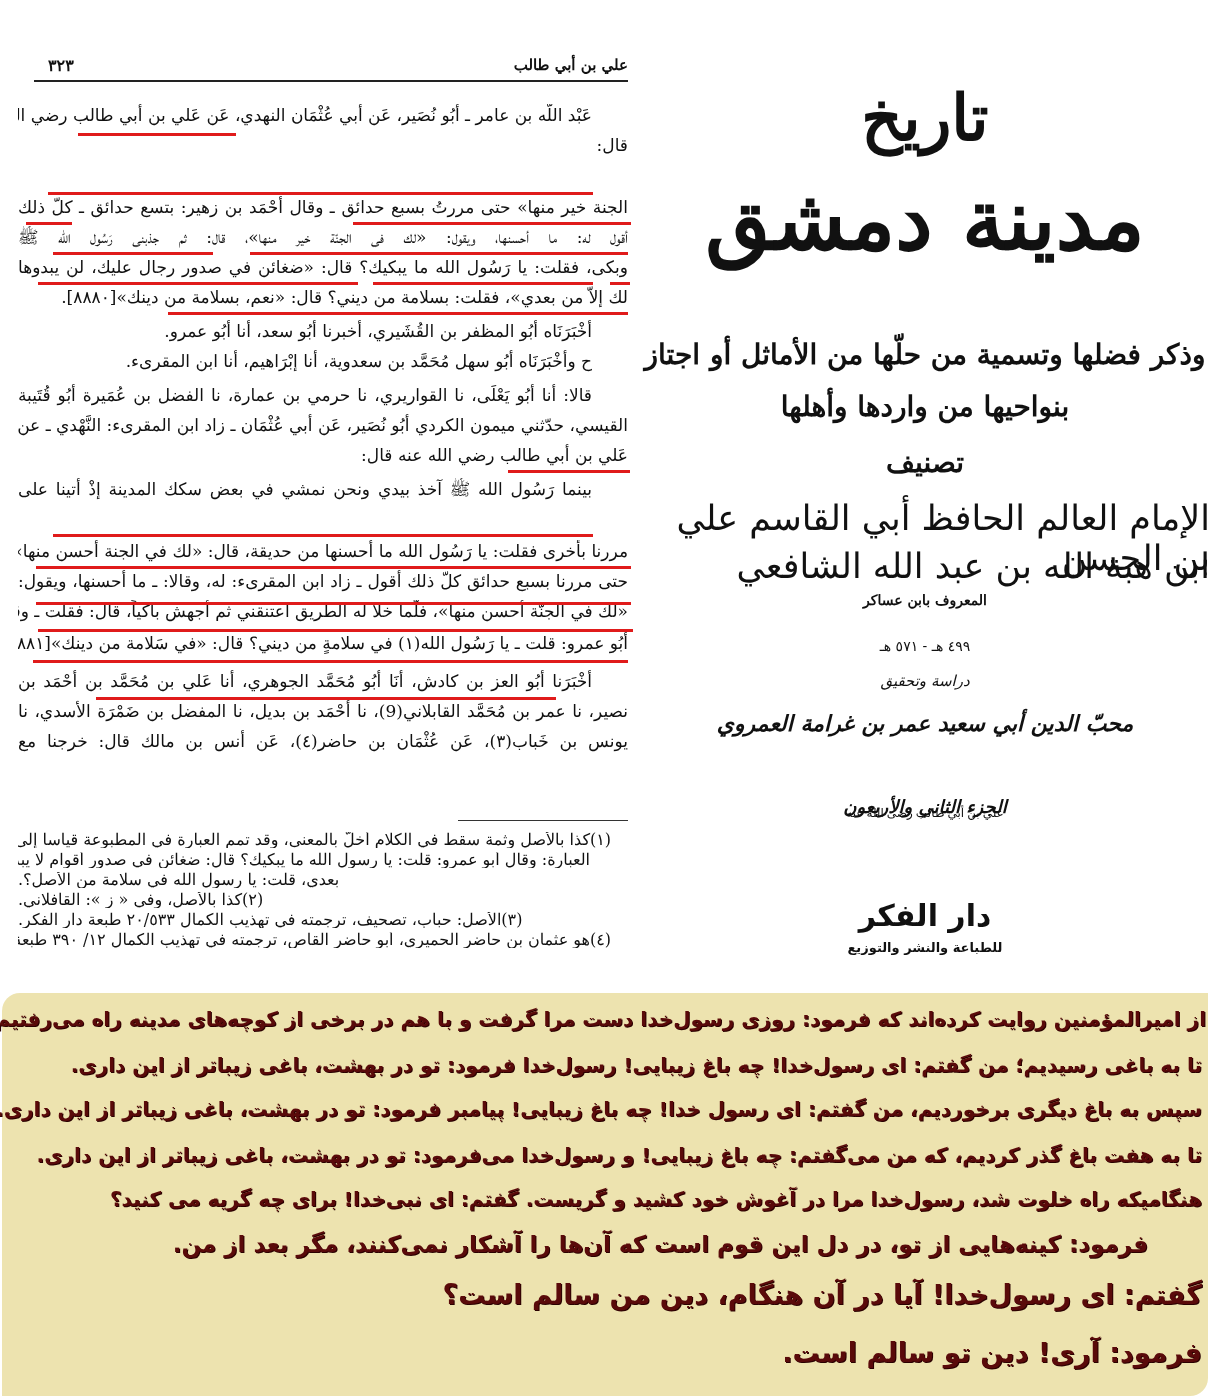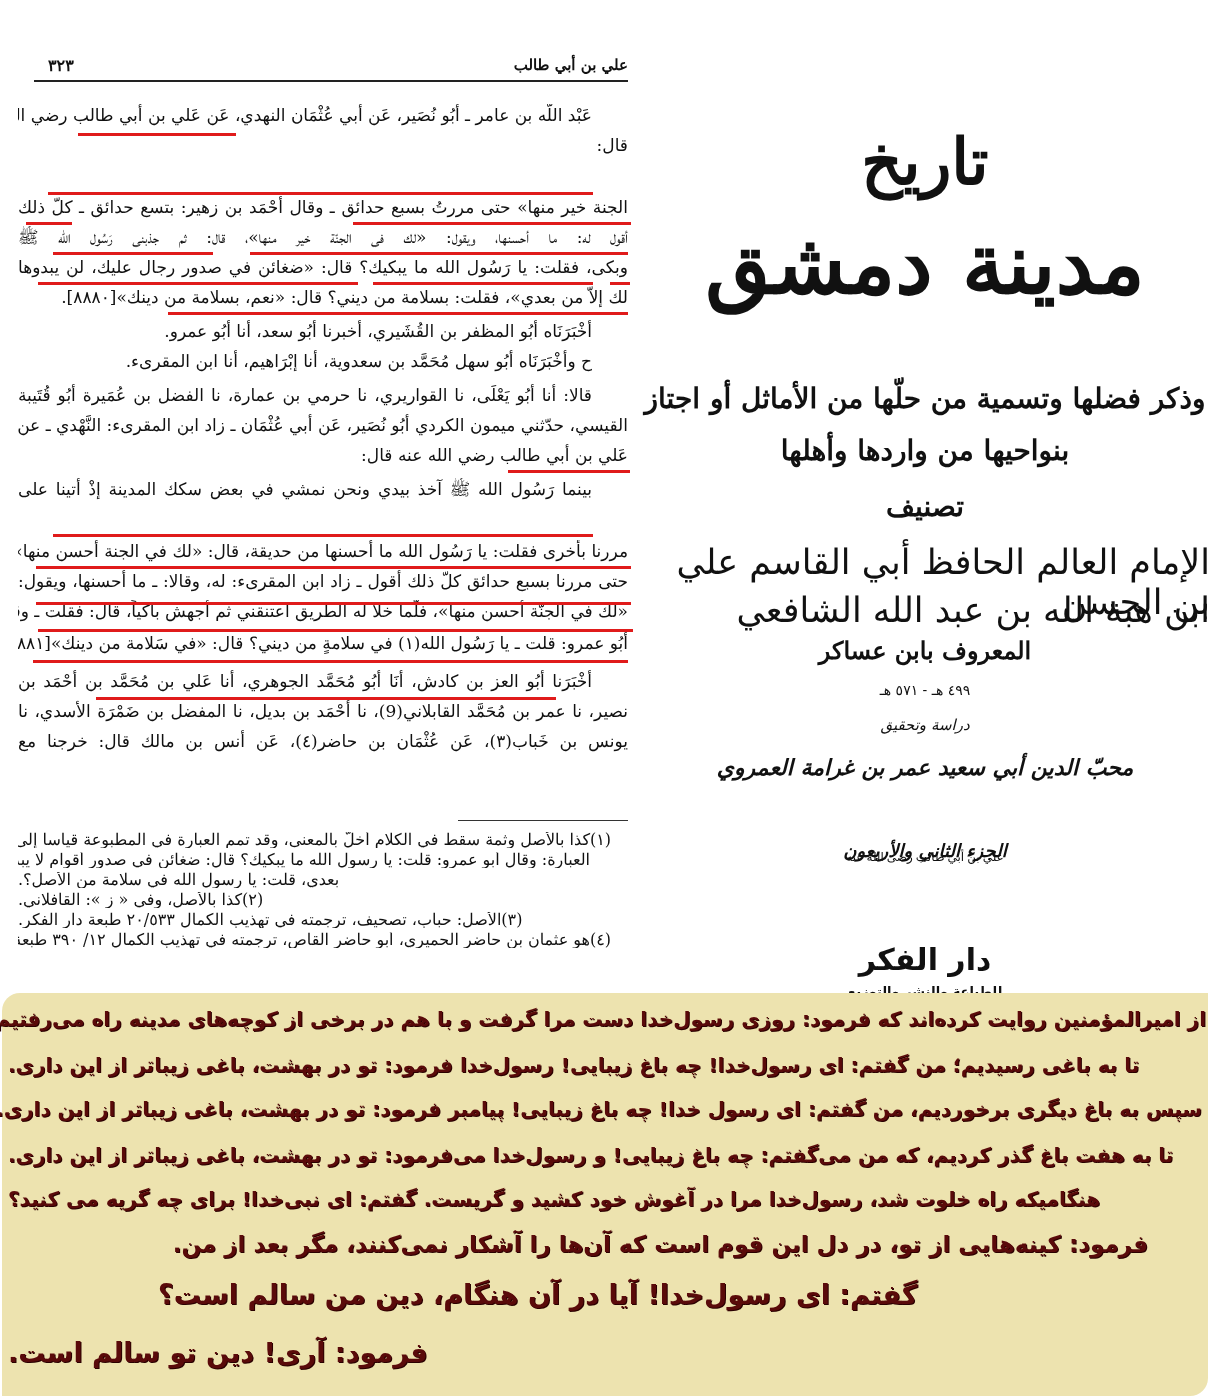--- a/index.html
+++ b/index.html
@@ -9,28 +9,28 @@
   .page-num{position:absolute;left:14px;top:0;font-size:16px;font-weight:bold;}
   .head-title{position:absolute;right:0;top:0;font-size:15px;font-weight:bold;direction:rtl;}
   .tline{position:absolute;right:0;left:0;direction:rtl;text-align:justify;text-align-last:justify;font-size:17px;line-height:22px;white-space:nowrap;overflow:hidden;}
   .tline.indent{padding-right:36px;}
   .tline.last{text-align-last:right;}
   .ul{position:absolute;height:3px;background:#e01b1b;}
   .fn-sep{position:absolute;right:0;width:170px;top:780px;border-top:1px solid #333;}
   .fn{position:absolute;left:0;right:4px;direction:rtl;font-size:16px;line-height:16px;white-space:nowrap;overflow:hidden;text-align:left;}
   .fn .n{display:inline-block;width:34px;}
   .cover{position:absolute;left:640px;top:60px;width:570px;height:910px;direction:rtl;text-align:center;}
-  .cv{position:absolute;left:0;right:0;text-align:center;margin-top:44px;}
+  .cv{position:absolute;left:0;right:0;text-align:center;}
   .cv-small{font-size:22px;}
   .cv-title1{top:20px;font-size:64px;font-weight:bold;font-family:"DejaVu Serif",serif;}
   .cv-title2{top:110px;font-size:84px;font-weight:bold;font-family:"DejaVu Serif",serif;letter-spacing:2px;}
   .cv-sub{font-size:28px;font-weight:bold;}
   .cv-author{font-size:35px;font-weight:normal;text-align:right;}
   .panel{position:absolute;left:2px;top:993px;width:1206px;height:403px;background:#ede3af;border-radius:18px 0 18px 0;direction:rtl;}
-  .pl{position:absolute;left:6px;right:6px;text-align:left;color:#5a0a0a;font-family:"DejaVu Sans",sans-serif;font-weight:bold;white-space:nowrap;text-shadow:1px 1px 0 #2a0000;}
+  .pl{position:absolute;left:6px;right:6px;text-align:right;color:#5a0a0a;font-family:"DejaVu Sans",sans-serif;font-weight:bold;white-space:nowrap;text-shadow:1px 1px 0 #2a0000;}
   .pl.sm{font-size:20px;}
   .pl.md{font-size:23px;}
   .pl.lg{font-size:27px;}
 </style>
 </head>
 <body>
 
 <div class="page-left">
   <div class="running-head">
     <span class="page-num">٣٢٣</span>
@@ -85,21 +85,21 @@
 </div>
 
 <div class="cover">
   <div class="cv cv-title1">تاريخ</div>
   <div class="cv cv-title2">مدينة دمشق</div>
   <div class="cv cv-sub" style="top:278px">وذكر فضلها وتسمية من حلّها من الأماثل أو اجتاز</div>
   <div class="cv cv-sub" style="top:330px">بنواحيها من واردها وأهلها</div>
   <div class="cv cv-sub" style="top:386px">تصنيف</div>
   <div class="cv cv-author" style="top:438px">الإمام العالم الحافظ أبي القاسم علي بن الحسن</div>
   <div class="cv cv-author" style="top:486px">ابن هبة الله بن عبد الله الشافعي</div>
-  <div class="cv cv-sub" style="top:532px;font-size:24px">المعروف بابن عساكر</div>
+  <div class="cv cv-sub" style="top:532px;font-size:14px">المعروف بابن عساكر</div>
   <div class="cv" style="top:578px;font-size:14px">٤٩٩ هـ - ٥٧١ هـ</div>
   <div class="cv" style="top:612px;font-size:15px;font-style:italic">دراسة وتحقيق</div>
   <div class="cv cv-small" style="top:650px;font-weight:bold;font-style:italic">محبّ الدين أبي سعيد عمر بن غرامة العمروي</div>
   <div class="cv" style="top:736px;font-size:18px;font-weight:bold;font-style:italic">الجزء الثاني والأربعون</div>
   <div class="cv" style="top:746px;font-size:12px;font-family:Liberation Serif, serif">علي بن أبي طالب رضى الله عنه</div>
   <div class="cv" style="top:838px;font-size:30px;font-weight:bold;font-family:'DejaVu Sans',sans-serif">دار الفكر</div>
   <div class="cv" style="top:880px;font-size:13px;font-weight:bold;font-family:'DejaVu Sans',sans-serif">للطباعة والنشر والتوزيع</div>
 </div>
 
 <div class="panel">

